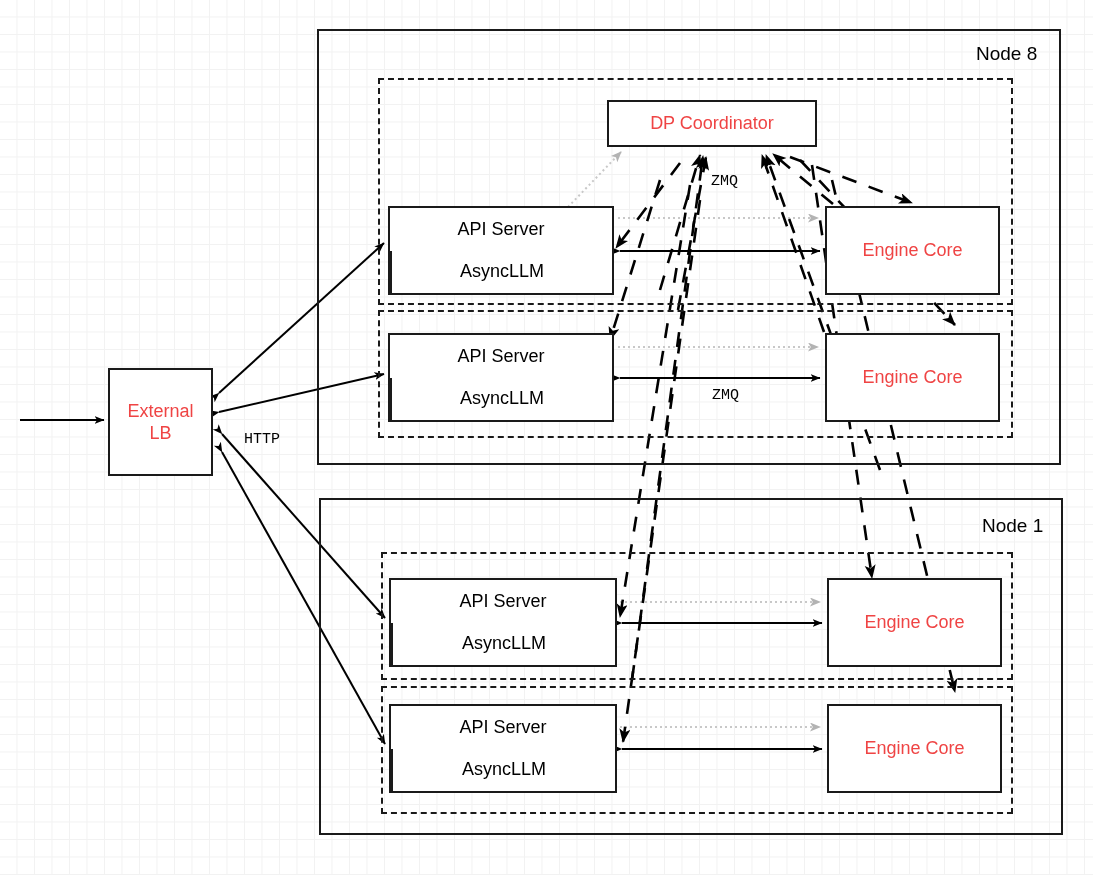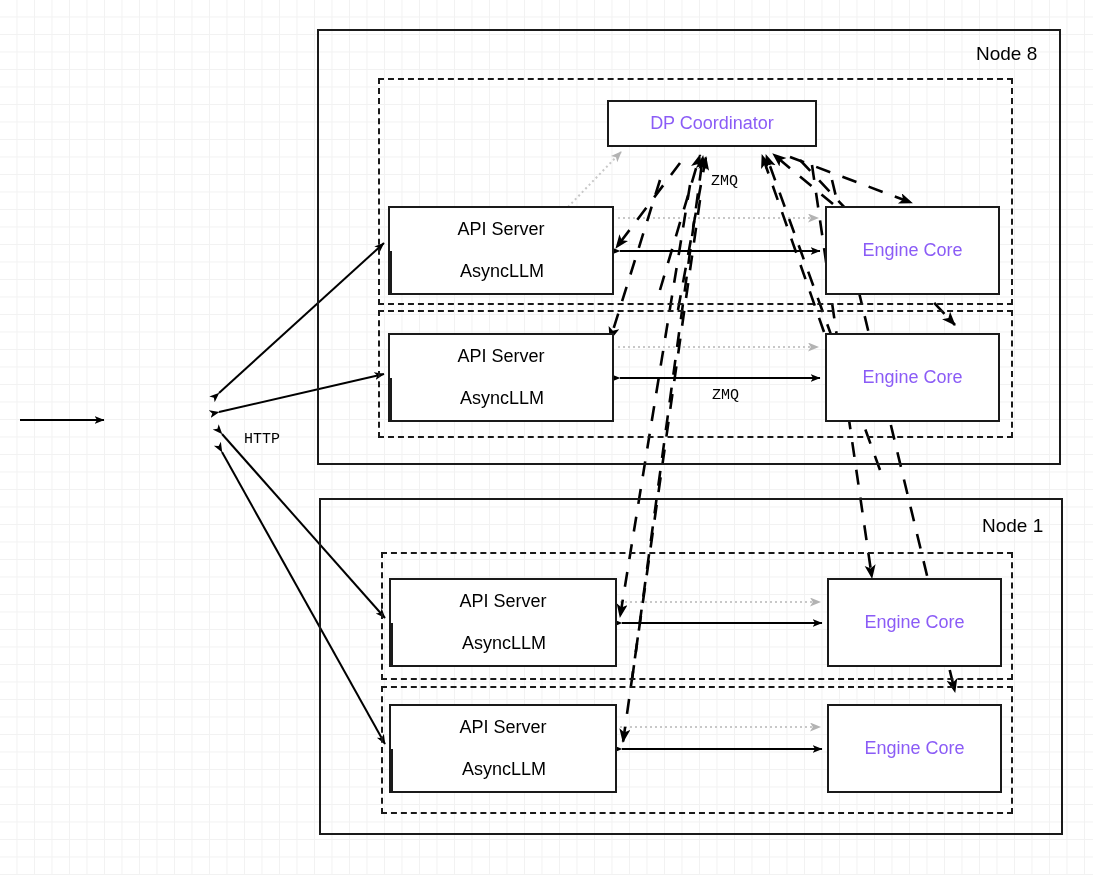--- a/index.html
+++ b/index.html
@@ -53,21 +53,21 @@
   }
   .box {
     position: absolute;
     border: 2px solid #1a1a1a;
     background: #ffffff;
     box-sizing: border-box;
     display: flex;
     align-items: center;
     justify-content: center;
     font-size: 18px;
-    color: #8b5cf6;
+    color: #ef4444;
     text-align: center;
     line-height: 1.25;
   }
   .split-box {
     position: absolute;
     border: 2px solid #1a1a1a;
     background: #ffffff;
     box-sizing: border-box;
     display: flex;
     flex-direction: column;
@@ -262,16 +262,20 @@
     </div>
     <div class="half right">
       <span>AsyncLLM</span>
     </div>
   </div>
 
   <div class="box" style="left:827px; top:704px; width:175px; height:89px;">
     <span>Engine Core</span>
   </div>
 
+  <div class="box" style="left:108px; top:368px; width:105px; height:108px; flex-direction:column;">
+    <span>External</span>
+    <span>LB</span>
+  </div>
 
   <div class="edge-label" style="left:244px; top:431px;">HTTP</div>
 
 </div>
 
 </body></html>

